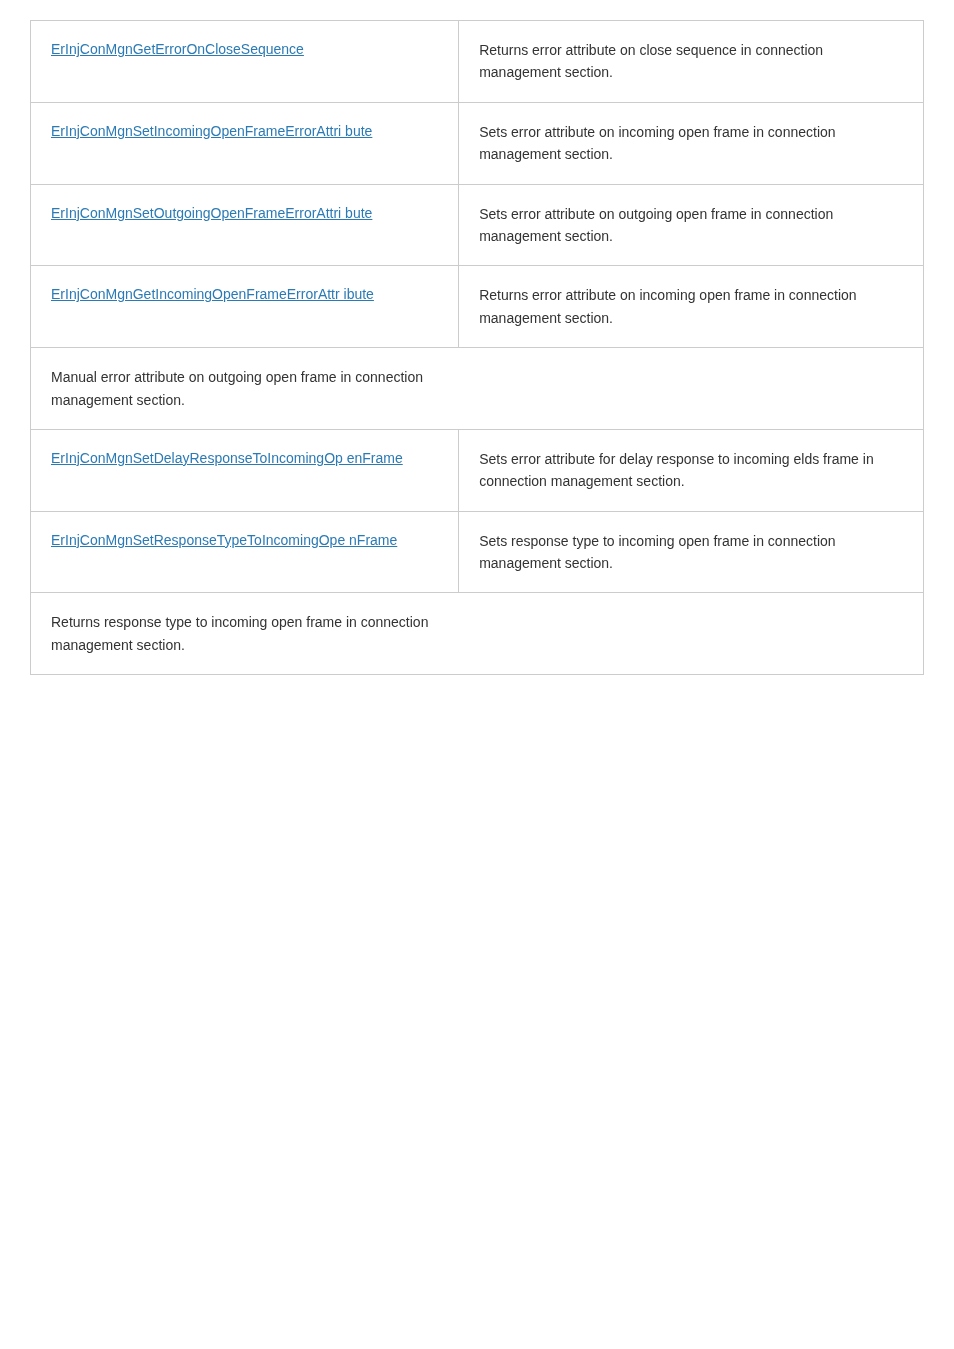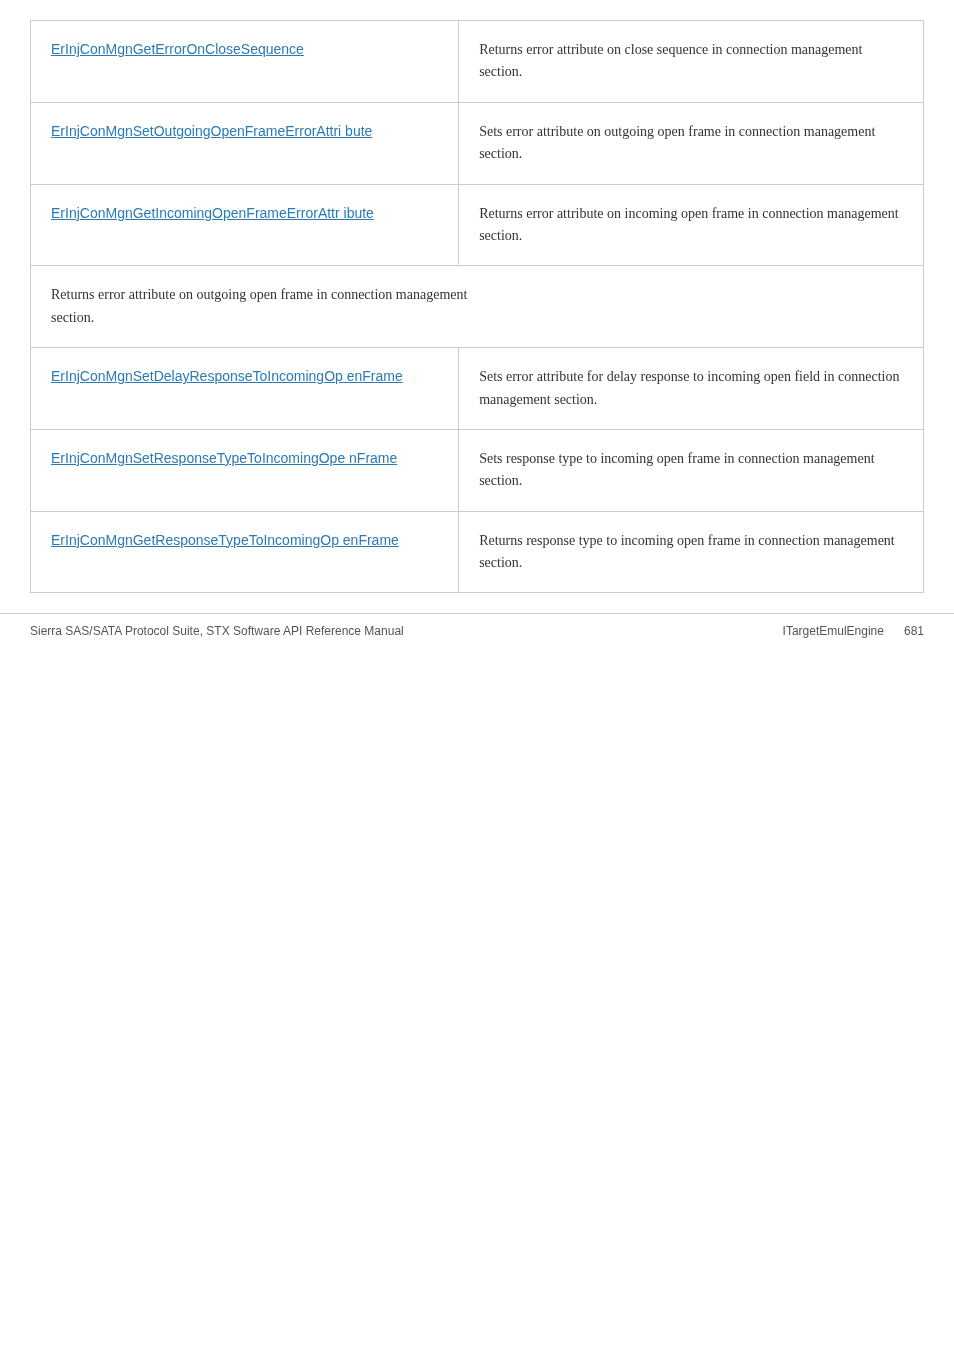--- a/index.html
+++ b/index.html
@@ -26,21 +26,20 @@
       border-bottom: none;
     }
     .col-left {
       width: 48%;
       padding: 18px 20px;
       border-right: 1px solid #ccc;
     }
     .col-right {
       width: 52%;
       padding: 18px 20px;
-      font-family: Liberation Serif, serif;
     }
     .link {
       color: #2a7ab5;
       text-decoration: underline;
       cursor: pointer;
       word-break: break-word;
       line-height: 1.5;
     }
     .desc {
       color: #333;
@@ -66,44 +65,39 @@
 </head>
 <body>
 
 <div class="page-wrapper">
   <div class="table-container">
   <div class="table-row">
         <div class="col-left"><a class="link" href="#">ErInjConMgnGetErrorOnCloseSequence</a></div>
         <div class="col-right"><span class="desc">Returns error attribute on close sequence in connection management section.</span></div>
       </div>
       <div class="table-row">
+        <div class="col-left"><a class="link" href="#">ErInjConMgnSetIncomingOpenFrameErrorAttri bute</a></div>
+        <div class="col-right"><span class="desc">Sets error attribute on incoming open frame in connection management section.</span></div>
+      </div>
+      <div class="table-row">
         <div class="col-left"><a class="link" href="#">ErInjConMgnSetOutgoingOpenFrameErrorAttri bute</a></div>
         <div class="col-right"><span class="desc">Sets error attribute on outgoing open frame in connection management section.</span></div>
       </div>
       <div class="table-row">
         <div class="col-left"><a class="link" href="#">ErInjConMgnGetIncomingOpenFrameErrorAttr ibute</a></div>
         <div class="col-right"><span class="desc">Returns error attribute on incoming open frame in connection management section.</span></div>
       </div>
       <div class="table-row">
-        <div class="col-right"><span class="desc">Returns error attribute on outgoing open frame in connection management section.</span></div>
+        <div class="col-right"><span class="desc">Manual error attribute on outgoing open frame in connection management section.</span></div>
       </div>
       <div class="table-row">
         <div class="col-left"><a class="link" href="#">ErInjConMgnSetDelayResponseToIncomingOp enFrame</a></div>
-        <div class="col-right"><span class="desc">Sets error attribute for delay response to incoming open field in connection management section.</span></div>
+        <div class="col-right"><span class="desc">Sets error attribute for delay response to incoming elds frame in connection management section.</span></div>
       </div>
       <div class="table-row">
         <div class="col-left"><a class="link" href="#">ErInjConMgnSetResponseTypeToIncomingOpe nFrame</a></div>
         <div class="col-right"><span class="desc">Sets response type to incoming open frame in connection management section.</span></div>
       </div>
       <div class="table-row">
-        <div class="col-left"><a class="link" href="#">ErInjConMgnGetResponseTypeToIncomingOp enFrame</a></div>
         <div class="col-right"><span class="desc">Returns response type to incoming open frame in connection management section.</span></div>
       </div>
     </div>
-  <div class="footer">
-    <span class="footer-left">Sierra SAS/SATA Protocol Suite, STX Software API Reference Manual</span>
-    <span class="footer-right">
-      <span>ITargetEmulEngine</span>
-      &nbsp;&nbsp;&nbsp;&nbsp;
-      <span>681</span>
-    </span>
-  </div>
 </div>
 
 </body></html>

